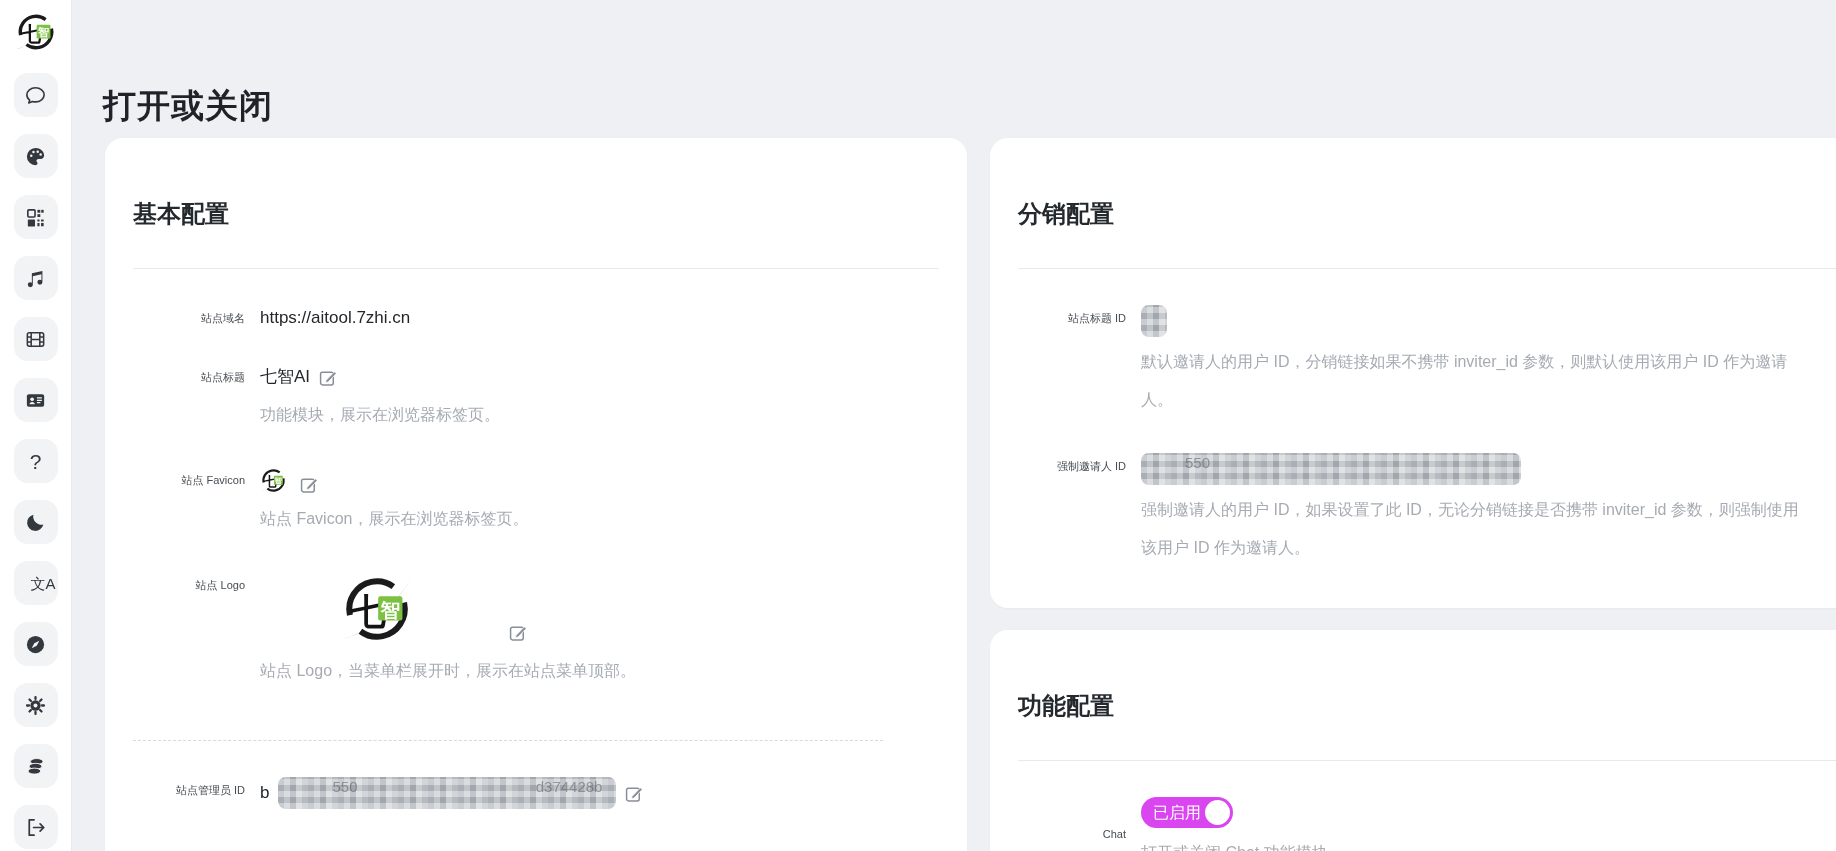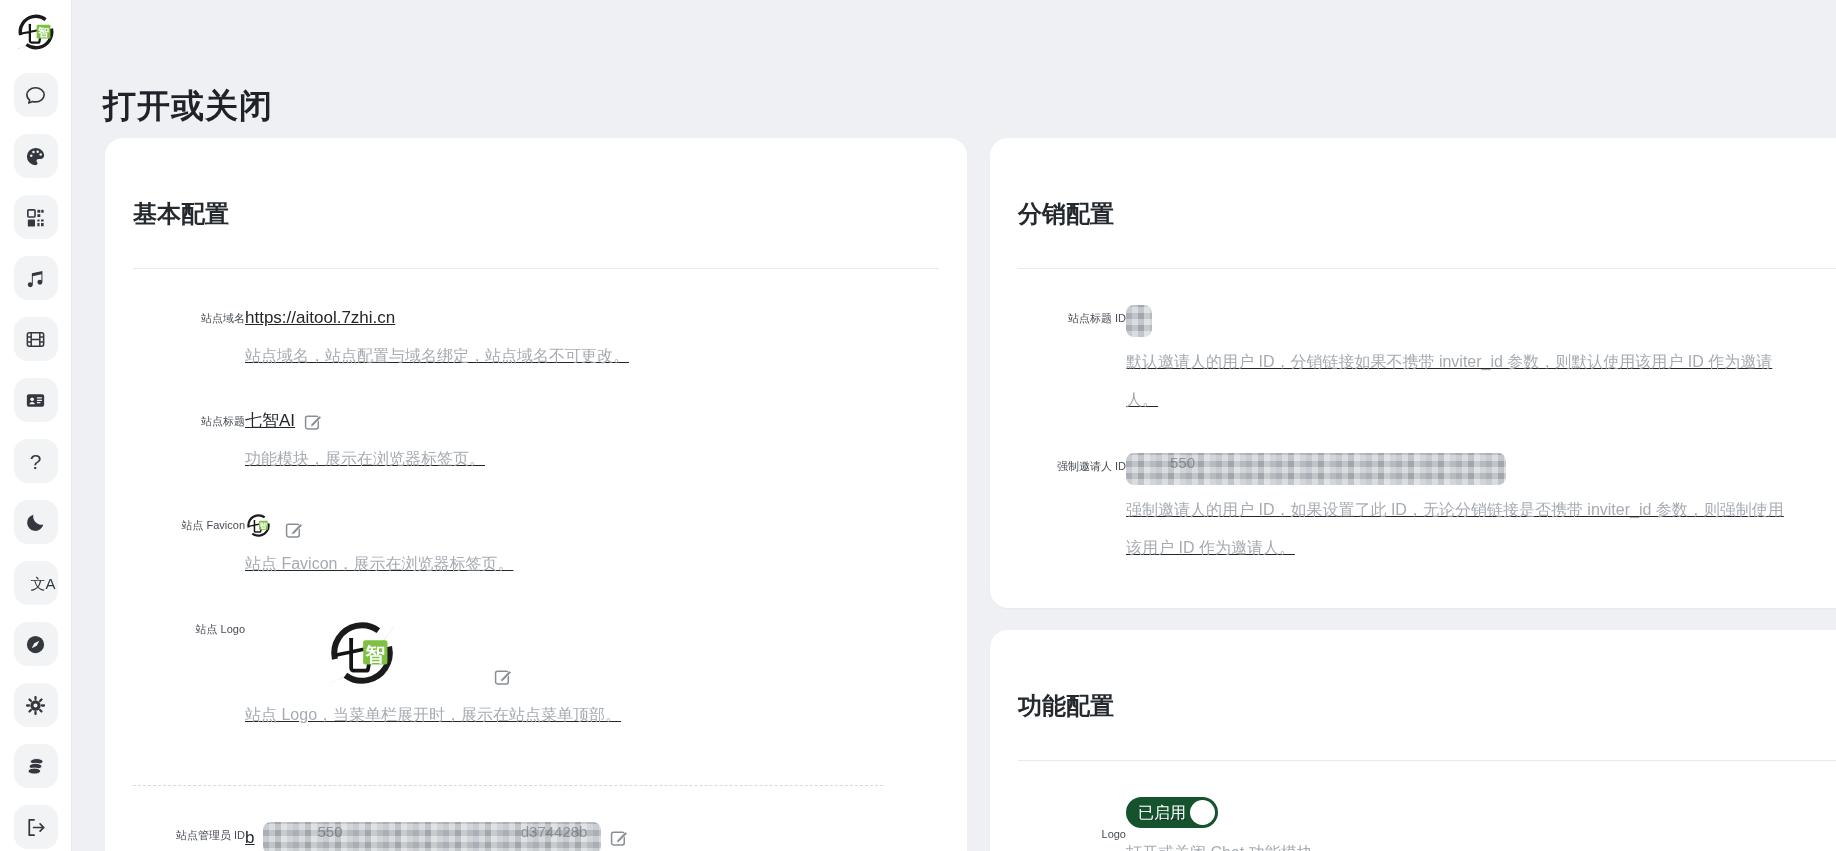--- a/index.html
+++ b/index.html
@@ -43,21 +43,21 @@
   .hr{border:none;border-top:1px solid #e7e9ec;margin:42px 0 0;}
   .hr-dashed{border:none;border-top:1px dashed #d6d9dd;margin:50px 0 0;width:93%;}
   
   .frow{display:flex;align-items:flex-start;margin-top:33px;}
   .frow.first{margin-top:36px;}
   .flabel{
     width:112px;flex-shrink:0;display:flex;justify-content:flex-end;
     white-space:nowrap;font-size:11px;color:#454b52;line-height:26px;
   }
   .card-dist .flabel,.card-feat .flabel{width:108px;}
-  .fbody{min-width:0;flex:1;text-decoration:underline;}
+  .fbody{margin-left:15px;min-width:0;flex:1;}
   .fvalue{font-size:17px;color:#23272b;line-height:26px;display:flex;align-items:center;gap:9px;}
   .help{
     font-size:16px;line-height:2.4;color:#a6abb2;margin-top:6px;max-width:660px;
   }
   .card-basic .help{max-width:740px;}
   .edit-btn{width:19px;height:19px;cursor:pointer;flex-shrink:0;}
   
   .mosaic{
     position:relative;display:inline-block;height:32px;border-radius:8px;
     vertical-align:middle;overflow:hidden;
@@ -76,21 +76,21 @@
   .m-forced .f0{left:44px;}
   
   .logo-preview{margin-left:80px;width:74px;height:74px;}
   .logo-line{display:flex;align-items:flex-end;}
   .logo-line .edit-btn{margin-left:95px;margin-bottom:4px;}
   .fav-line{display:flex;align-items:flex-start;}
   .fav-preview{width:27px;height:27px;}
   .fav-line .edit-btn{margin-left:13px;margin-top:8px;}
   
   .toggle{
-    position:relative;width:92px;height:31px;border-radius:16px;background:#14532d;
+    position:relative;width:92px;height:31px;border-radius:16px;background:#d946ef;
     color:#fff;font-size:16px;line-height:31px;padding-left:12px;
     box-sizing:border-box;cursor:pointer;flex-shrink:0;
   }
   .toggle .knob{
     position:absolute;right:3px;top:3px;width:25px;height:25px;border-radius:50%;
     background:#ffffff;
   }
   .chat-row{align-items:center;}
   .chat-row .flabel{line-height:31px;}
   .defs-hidden{position:absolute;width:0;height:0;overflow:hidden;}
@@ -216,21 +216,20 @@
   <h1 class="page-title">打开或关闭</h1>
 
   <section class="card card-basic">
     <h2>基本配置</h2>
     <hr class="hr">
 
     <div class="frow first">
       <div class="flabel">站点域名</div>
       <div class="fbody">
         <div class="fvalue">https://aitool.7zhi.cn</div>
-        <div class="help">站点域名，站点配置与域名绑定，站点域名不可更改。</div>
       </div>
     </div>
 
     <div class="frow">
       <div class="flabel">站点标题</div>
       <div class="fbody">
         <div class="fvalue">
           <span>七智AI</span>
           <svg class="edit-btn" viewBox="0 0 18 18">
               <use href="#edit-pencil"></use>
@@ -314,21 +313,21 @@
         <div class="help">强制邀请人的用户 ID，如果设置了此 ID，无论分销链接是否携带 inviter_id 参数，则强制使用该用户 ID 作为邀请人。</div>
       </div>
     </div>
   </section>
 
   <section class="card card-feat">
     <h2>功能配置</h2>
     <hr class="hr">
 
     <div class="frow first chat-row">
-      <div class="flabel">Logo</div>
+      <div class="flabel">Chat</div>
       <div class="fbody">
         <div class="fvalue">
           <div class="toggle">
             <span>已启用</span>
             <span class="knob"></span>
           </div>
         </div>
         <div class="help">打开或关闭 Chat 功能模块</div>
       </div>
     </div>

